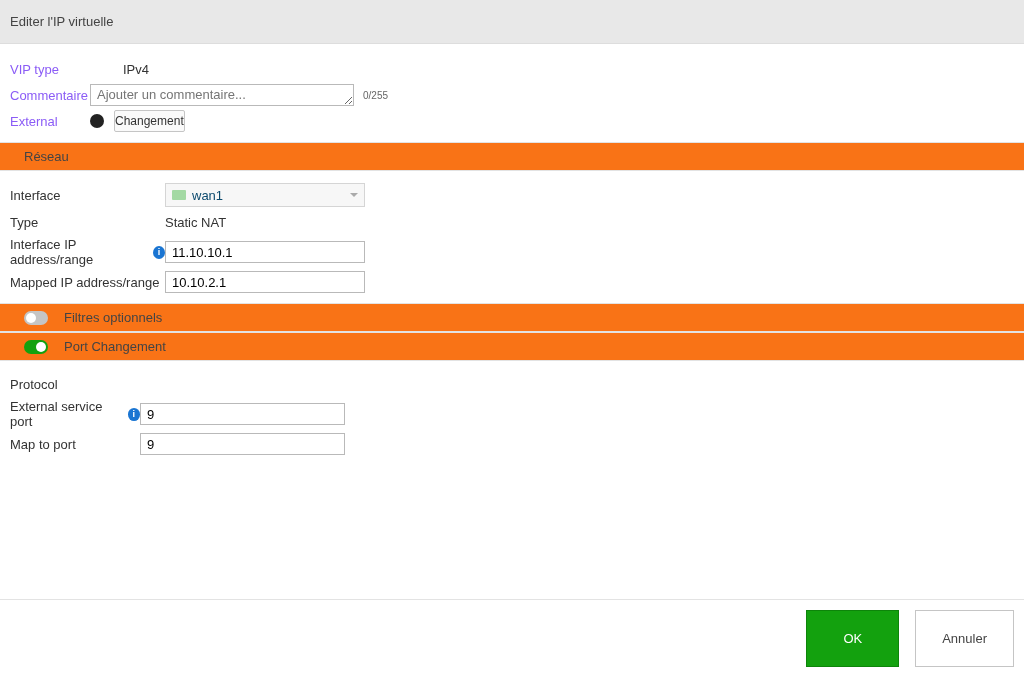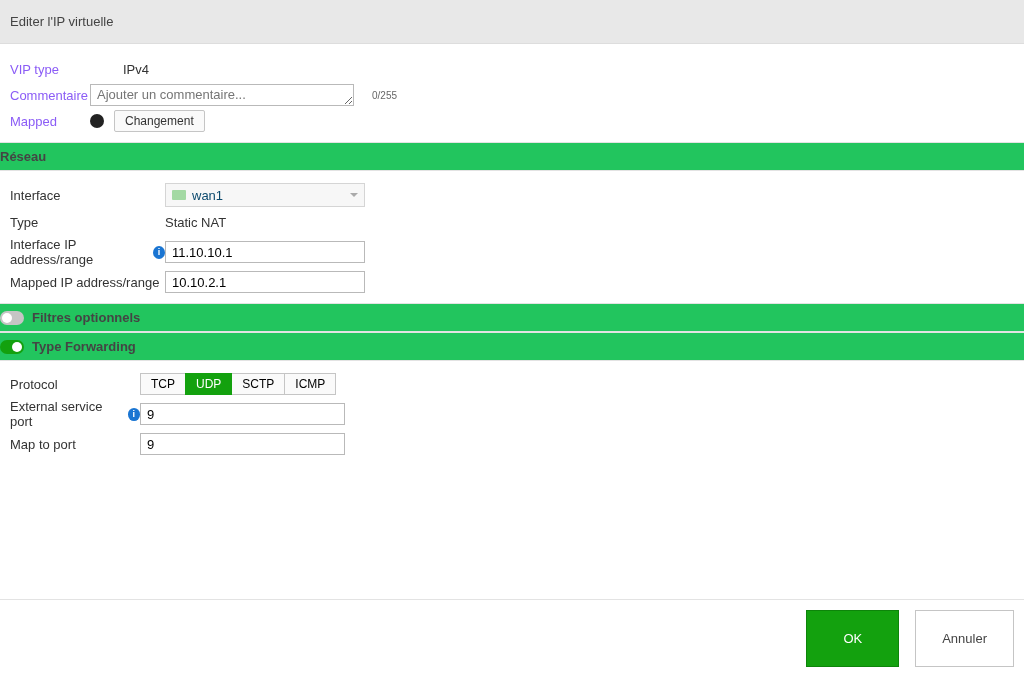--- a/index.html
+++ b/index.html
@@ -62,47 +62,47 @@
     border: 1px solid #b9b9b9;
     padding: 2px 6px;
     font-size: 13px;
     font-family: inherit;
     width: 264px;
     height: 22px;
     resize: both;
     outline: none;
     color: #666;
   }
-  .counter { font-size: 10px; color: #666; margin-left: 18px; }
+  .counter { font-size: 10px; color: #666; margin-left: 9px; }
   .color-swatch {
     width: 14px; height: 14px;
     display: inline-block;
     border-radius: 50%;
     background: #222;
     position: relative;
     vertical-align: middle;
   }
   .btn {
     border: 1px solid #c5c5c5;
     background: #fafafa;
-    padding: 3px 10px;
+    padding: 3px 0;
     font-size: 12px;
     cursor: pointer;
     border-radius: 2px;
     color: #333;
   }
   .section-title {
-    background: #22c55e;
+    background: #f97316;
     border-top: 1px solid #e3e3e3;
     border-bottom: 1px solid #e3e3e3;
-    padding: 6px 0;
-    font-weight: 700;
+    padding: 6px 24px;
+    font-weight: 400;
     color: #444;
   }
-  .section-title.toggle { display: flex; align-items: center; gap: 8px; }
+  .section-title.toggle { display: flex; align-items: center; gap: 16px; }
   .toggle-switch {
     width: 24px; height: 14px;
     border-radius: 7px;
     position: relative;
     cursor: pointer;
   }
   .toggle-switch.off { background: #c5c5c5; }
   .toggle-switch.on  { background: #13a10e; }
   .toggle-knob {
     width: 10px; height: 10px;
@@ -200,21 +200,21 @@
     <div class="row">
       <div class="rlabel">VIP type</div>
       <div class="rvalue plain">IPv4</div>
     </div>
     <div class="row">
       <div class="rlabel">Commentaire</div>
       <textarea class="comment" placeholder="Ajouter un commentaire..." style=""></textarea>
       <span class="counter">0/255</span>
     </div>
     <div class="row">
-      <div class="rlabel">Mapped</div>
+      <div class="rlabel">External</div>
       <span class="color-swatch"></span>
       <span style="width:10px"></span>
       <button class="btn">Changement</button>
     </div>
   </div>
 
   <div class="section-title">Réseau</div>
   <div class="form-grid">
     <div class="row">
       <div class="rlabel-wide">
@@ -251,33 +251,27 @@
     <span class="toggle-switch off">
         <span class="toggle-knob"></span>
       </span>
     <span>Filtres optionnels</span>
   </div>
 
   <div class="section-title toggle">
     <span class="toggle-switch on">
         <span class="toggle-knob"></span>
       </span>
-    <span>Type Forwarding</span>
+    <span>Port Changement</span>
   </div>
   <div class="form-grid">
     <div class="row">
       <div class="rlabel-wide" style="width:130px">
           <span>Protocol</span>
         </div>
-      <div class="proto-group">
-        <button class="proto-btn">TCP</button>
-        <button class="proto-btn active">UDP</button>
-        <button class="proto-btn">SCTP</button>
-        <button class="proto-btn">ICMP</button>
-      </div>
     </div>
     <div class="row">
       <div class="rlabel-wide" style="width:130px">
         <span>External service port</span>
         <span class="info-icon">i</span>
       </div>
       <input class="text port-input" value="9" style="">
     </div>
     <div class="row">
       <div class="rlabel-wide" style="width:130px">

